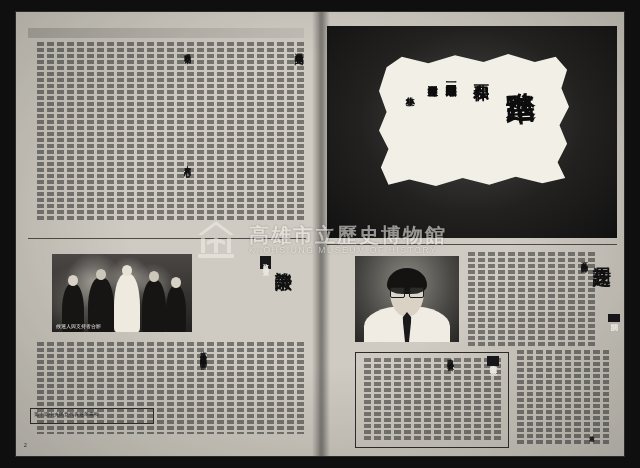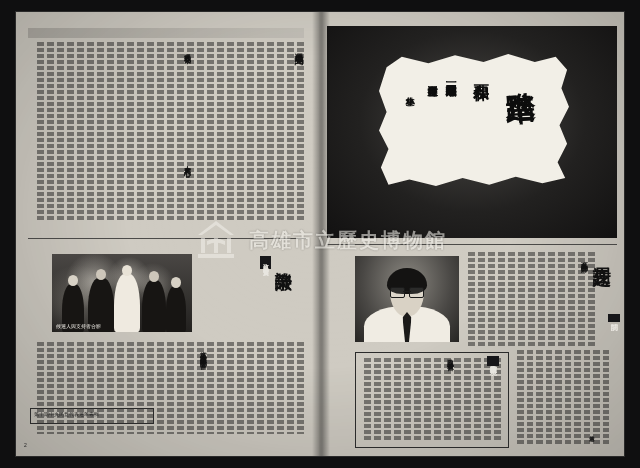--- a/index.html
+++ b/index.html
@@ -542,17 +542,18 @@
             <rect x="8" y="21" width="4" height="15"></rect>
             <rect x="21" y="21" width="4" height="15"></rect>
             <rect x="34" y="21" width="4" height="15"></rect>
             <rect x="5" y="37" width="36" height="4"></rect>
             <path d="M14 24 q9 -5 18 0 l0 4 q-9 -5 -18 0 z"></path>
           </g>
         </svg>
       </div>
       <div id="wm-text">
         <div id="wm-cn">高雄市立歷史博物館</div>
+        <div id="wm-en">KAOHSIUNG MUSEUM OF HISTORY</div>
       </div>
     </div>
 
   </div>
 </div>
 
 </body></html>

